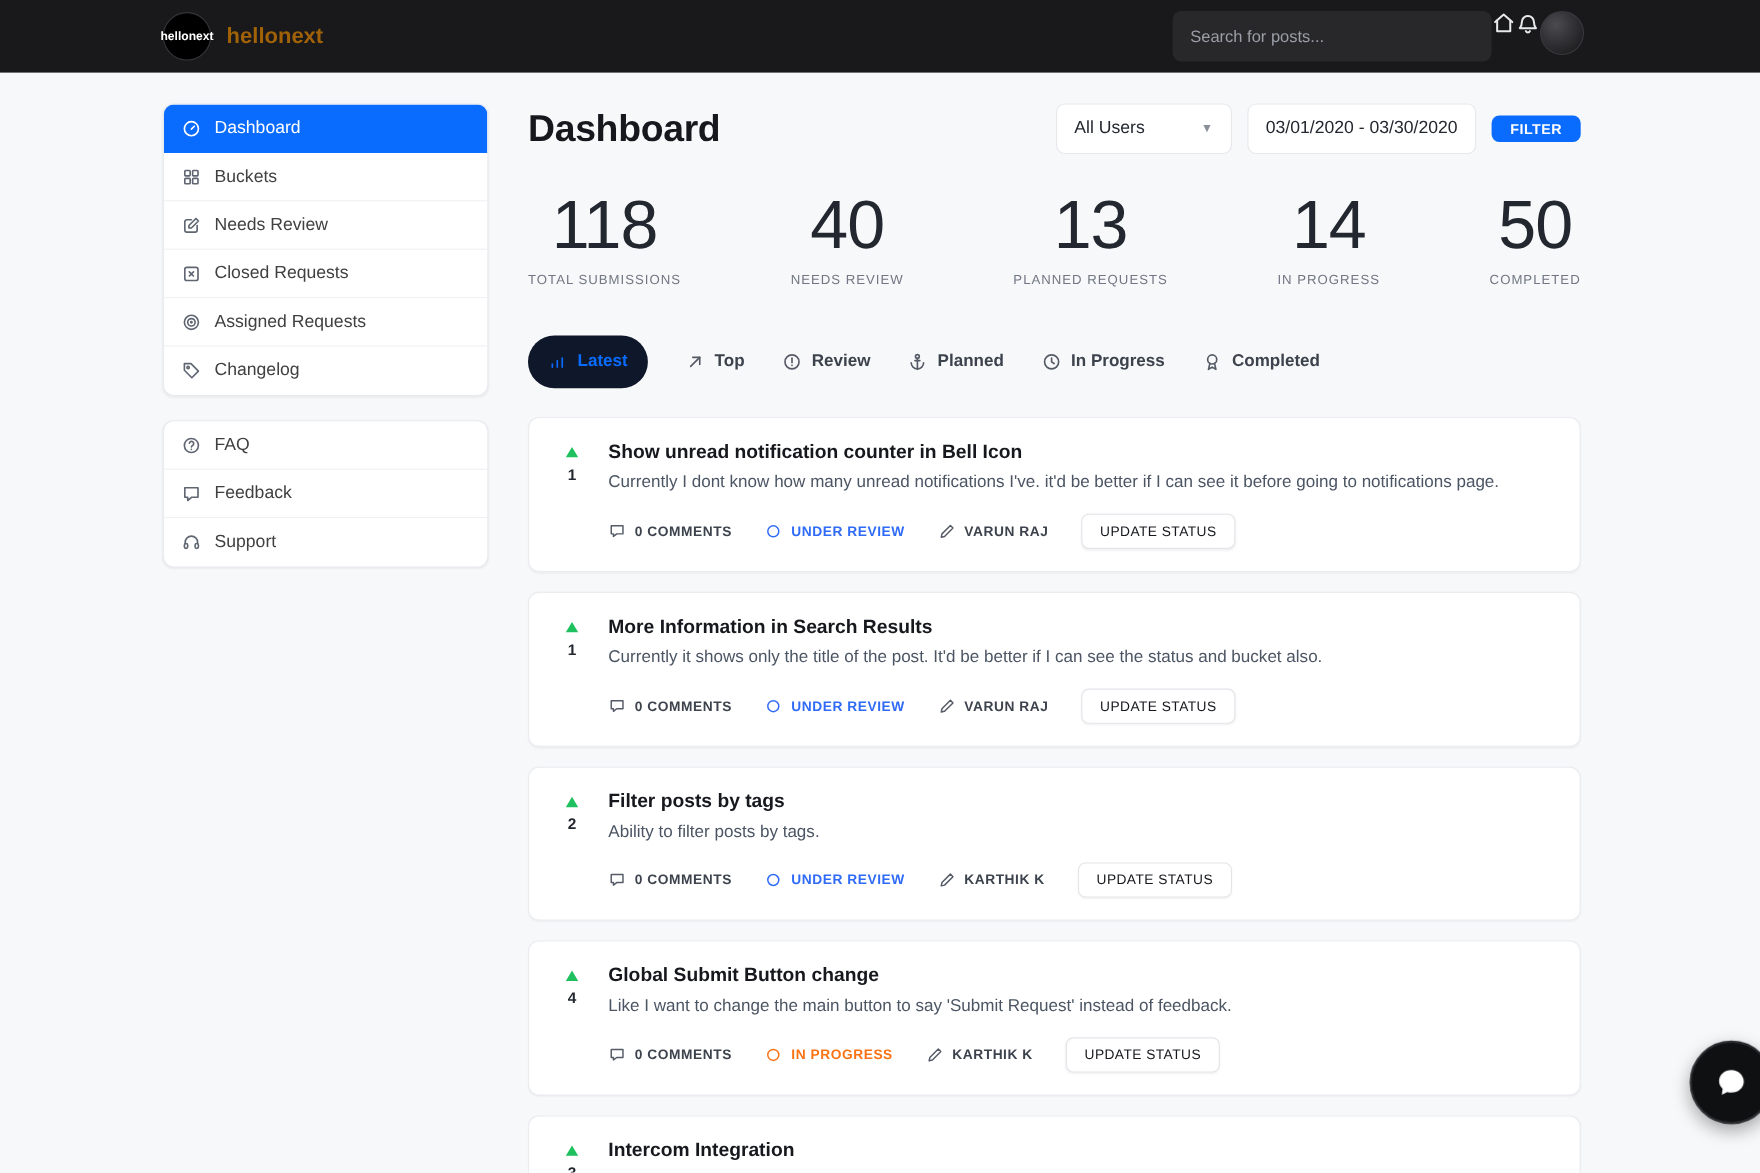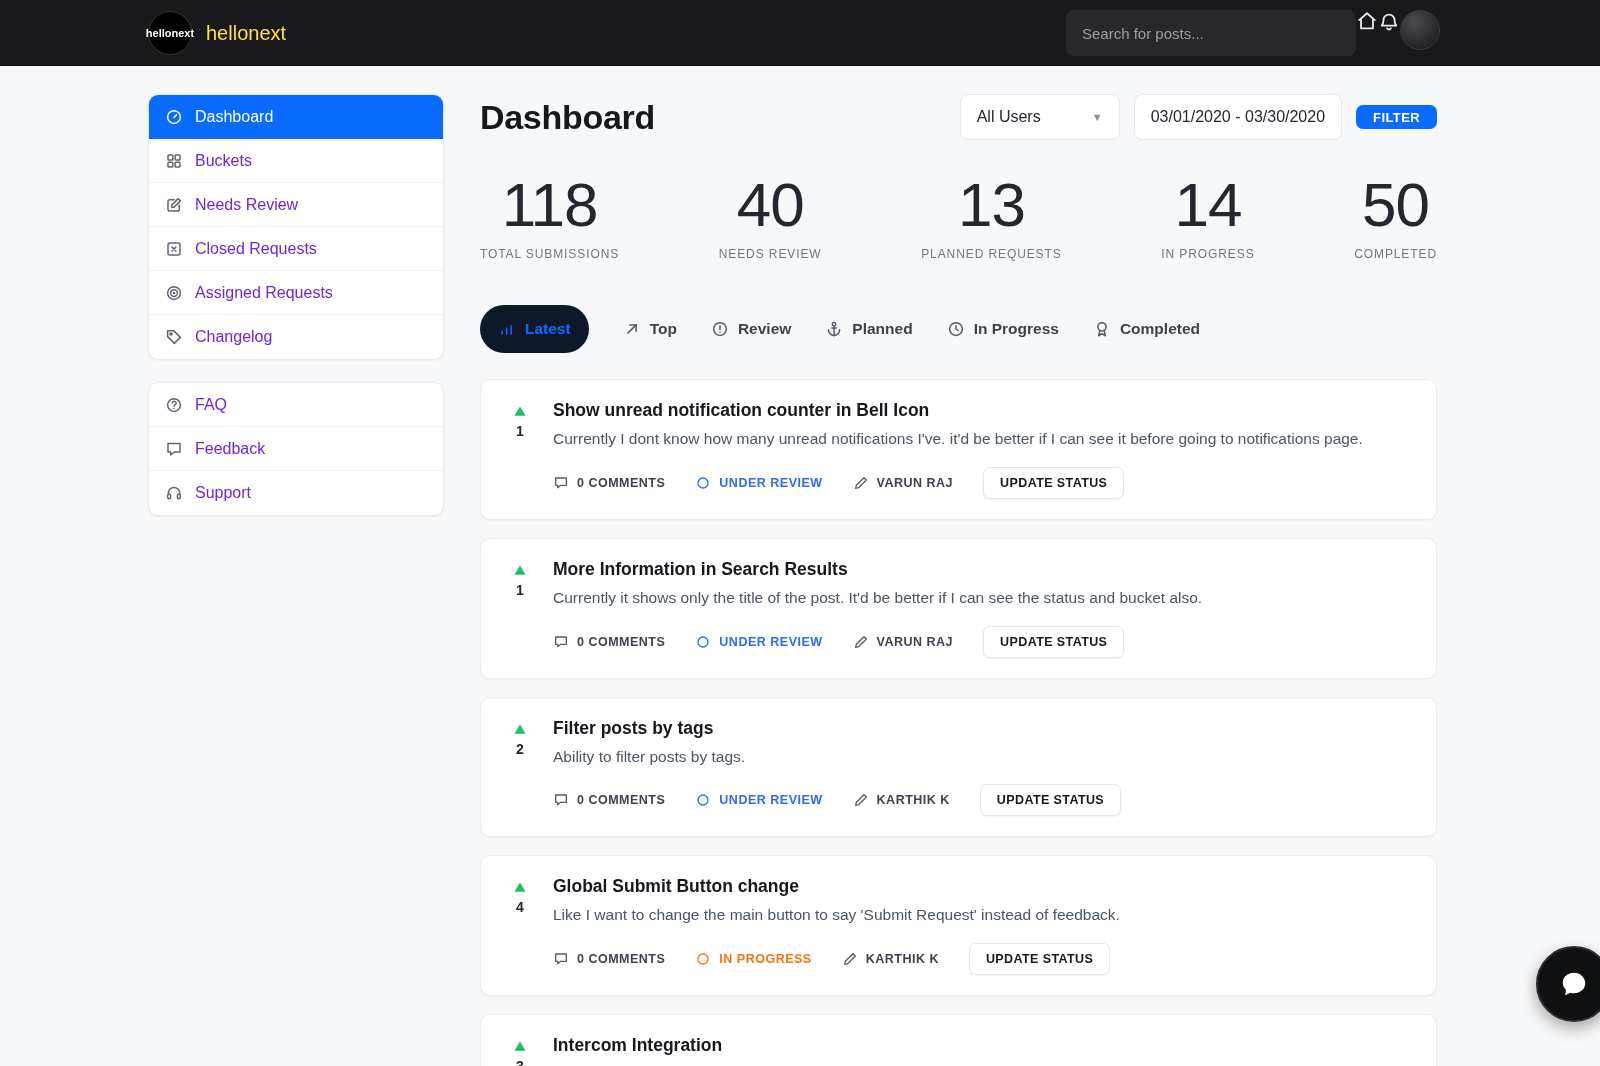--- a/index.html
+++ b/index.html
@@ -5,35 +5,35 @@
   *{margin:0;padding:0;box-sizing:border-box}
   html,body{width:1600px;height:1066px;overflow:hidden}
   body{font-family:"Liberation Sans",sans-serif;background:#f7f8f9;color:#1c1e21}
 
   .ic{display:block;fill:none;stroke:currentColor;stroke-width:2;stroke-linecap:round;stroke-linejoin:round}
 
   
   .topbar{height:66px;background:#19191b;display:flex;align-items:center;justify-content:space-between;padding:0 160px 0 148px}
   .topbar-left{display:flex;align-items:center;gap:14px}
   .logo{width:44px;height:44px;border-radius:50%;background:#000;border:1px solid #35353a;color:#fff;display:flex;flex-direction:row;align-items:center;justify-content:center;font-size:11px;font-weight:700;line-height:11px;cursor:pointer}
-  .brand{color:#fde047;font-size:20px;font-weight:400}
+  .brand{color:#a16207;font-size:20px;font-weight:700}
   .topbar-right{display:flex;align-items:flex-start;}
   .search{width:290px;height:46px;background:#28282b;border:none;border-radius:8px;color:#d3d5da;font-size:15px;padding:0 16px;font-family:inherit;outline:none}
   .search::placeholder{color:#9b9ea6}
   .tb-icon{color:#e8e9eb;display:flex;cursor:pointer}
   .tb-icon .ic{width:22px;height:22px}
   .avatar{width:40px;height:40px;border-radius:50%;background:radial-gradient(circle at 35% 30%,#4b4b50,#141416);border:1px solid #3a3a3e;cursor:pointer}
 
   
   .layout{display:flex;gap:36px;padding:28px 163px 0 148px;align-items:flex-start}
 
   
   .sidebar{width:296px;flex:none;display:flex;flex-direction:column;gap:22px}
   .side-card{background:#fff;border:1px solid #e8eaee;border-radius:10px;overflow:hidden;box-shadow:0 1px 2px rgba(16,24,40,.05)}
-  .side-item{display:flex;align-items:center;gap:12px;height:44px;padding:0 16px;color:#6d28d9;font-size:16px;font-weight:500;border-bottom:1px solid #eef0f3;cursor:pointer}
+  .side-item{display:flex;align-items:center;gap:12px;height:44px;padding:0 16px;color:#404040;font-size:16px;font-weight:500;border-bottom:1px solid #eef0f3;cursor:pointer}
   .side-item:last-child{border-bottom:none}
   .side-item .ic{width:18px;height:18px;color:#5f6672;flex:none}
   .side-item.active{background:#0a6cff;color:#fff;border-bottom-color:#0a6cff}
   .side-item.active .ic{color:#fff}
 
   
   .main{flex:1;min-width:0}
   .main-header{display:flex;align-items:center;justify-content:space-between}
   h1{font-size:34px;font-weight:700;letter-spacing:-.3px;color:#16181d}
   .controls{display:flex;align-items:center;gap:14px}
@@ -61,21 +61,21 @@
   .vote{width:26px;flex:none;display:flex;flex-direction:column;align-items:center;gap:2px;padding-top:3px;cursor:pointer;background:none;border:none;font-family:inherit}
   .vote-arrow .ic{width:18px;height:18px;fill:currentColor;stroke:none}
   .vote-count{font-size:14px;font-weight:700;color:#23272f}
   .post-body{flex:1;min-width:0}
   .post-title{font-size:17.5px;font-weight:700;color:#16181d;cursor:pointer}
   .post-desc{margin-top:6px;font-size:15.5px;color:#4b5563;line-height:1.6;max-width:870px}
   .post-meta{display:flex;align-items:center;gap:30px;margin-top:15px}
   .meta{display:flex;align-items:center;gap:8px;font-size:12.5px;font-weight:700;letter-spacing:.5px;color:#3d434d}
   .meta .ic{width:16px;height:16px;color:#555b66}
   .meta.status .ic{color:currentColor}
-  .update-btn{height:32px;padding:0 16px;background:#fff;border:1px solid #e3e5e9;border-radius:7px;font-weight:700;font-size:12.5px;letter-spacing:.4px;color:#16181d;box-shadow:0 1px 2px rgba(16,24,40,.06);font-family:inherit;cursor:pointer}
+  .update-btn{height:32px;padding:0 16px;background:#fff;border:1px solid #e3e5e9;border-radius:7px;font-weight:400;font-size:12.5px;letter-spacing:.4px;color:#16181d;box-shadow:0 1px 2px rgba(16,24,40,.06);font-family:inherit;cursor:pointer}
 
   
   .chat-widget{position:fixed;right:-12px;bottom:44px;width:76px;height:76px;border-radius:50%;background:#0f1012;border:2px solid #2c2c30;display:flex;align-items:center;justify-content:center;cursor:pointer;box-shadow:0 6px 16px rgba(0,0,0,.35)}
   .chat-widget .ic{width:30px;height:30px;color:#fff;fill:currentColor;stroke:none}
 </style>
 </head>
 <body>
 
 <svg width="0" height="0" style="position:absolute">
   <symbol id="i-gauge" viewBox="0 0 24 24">

